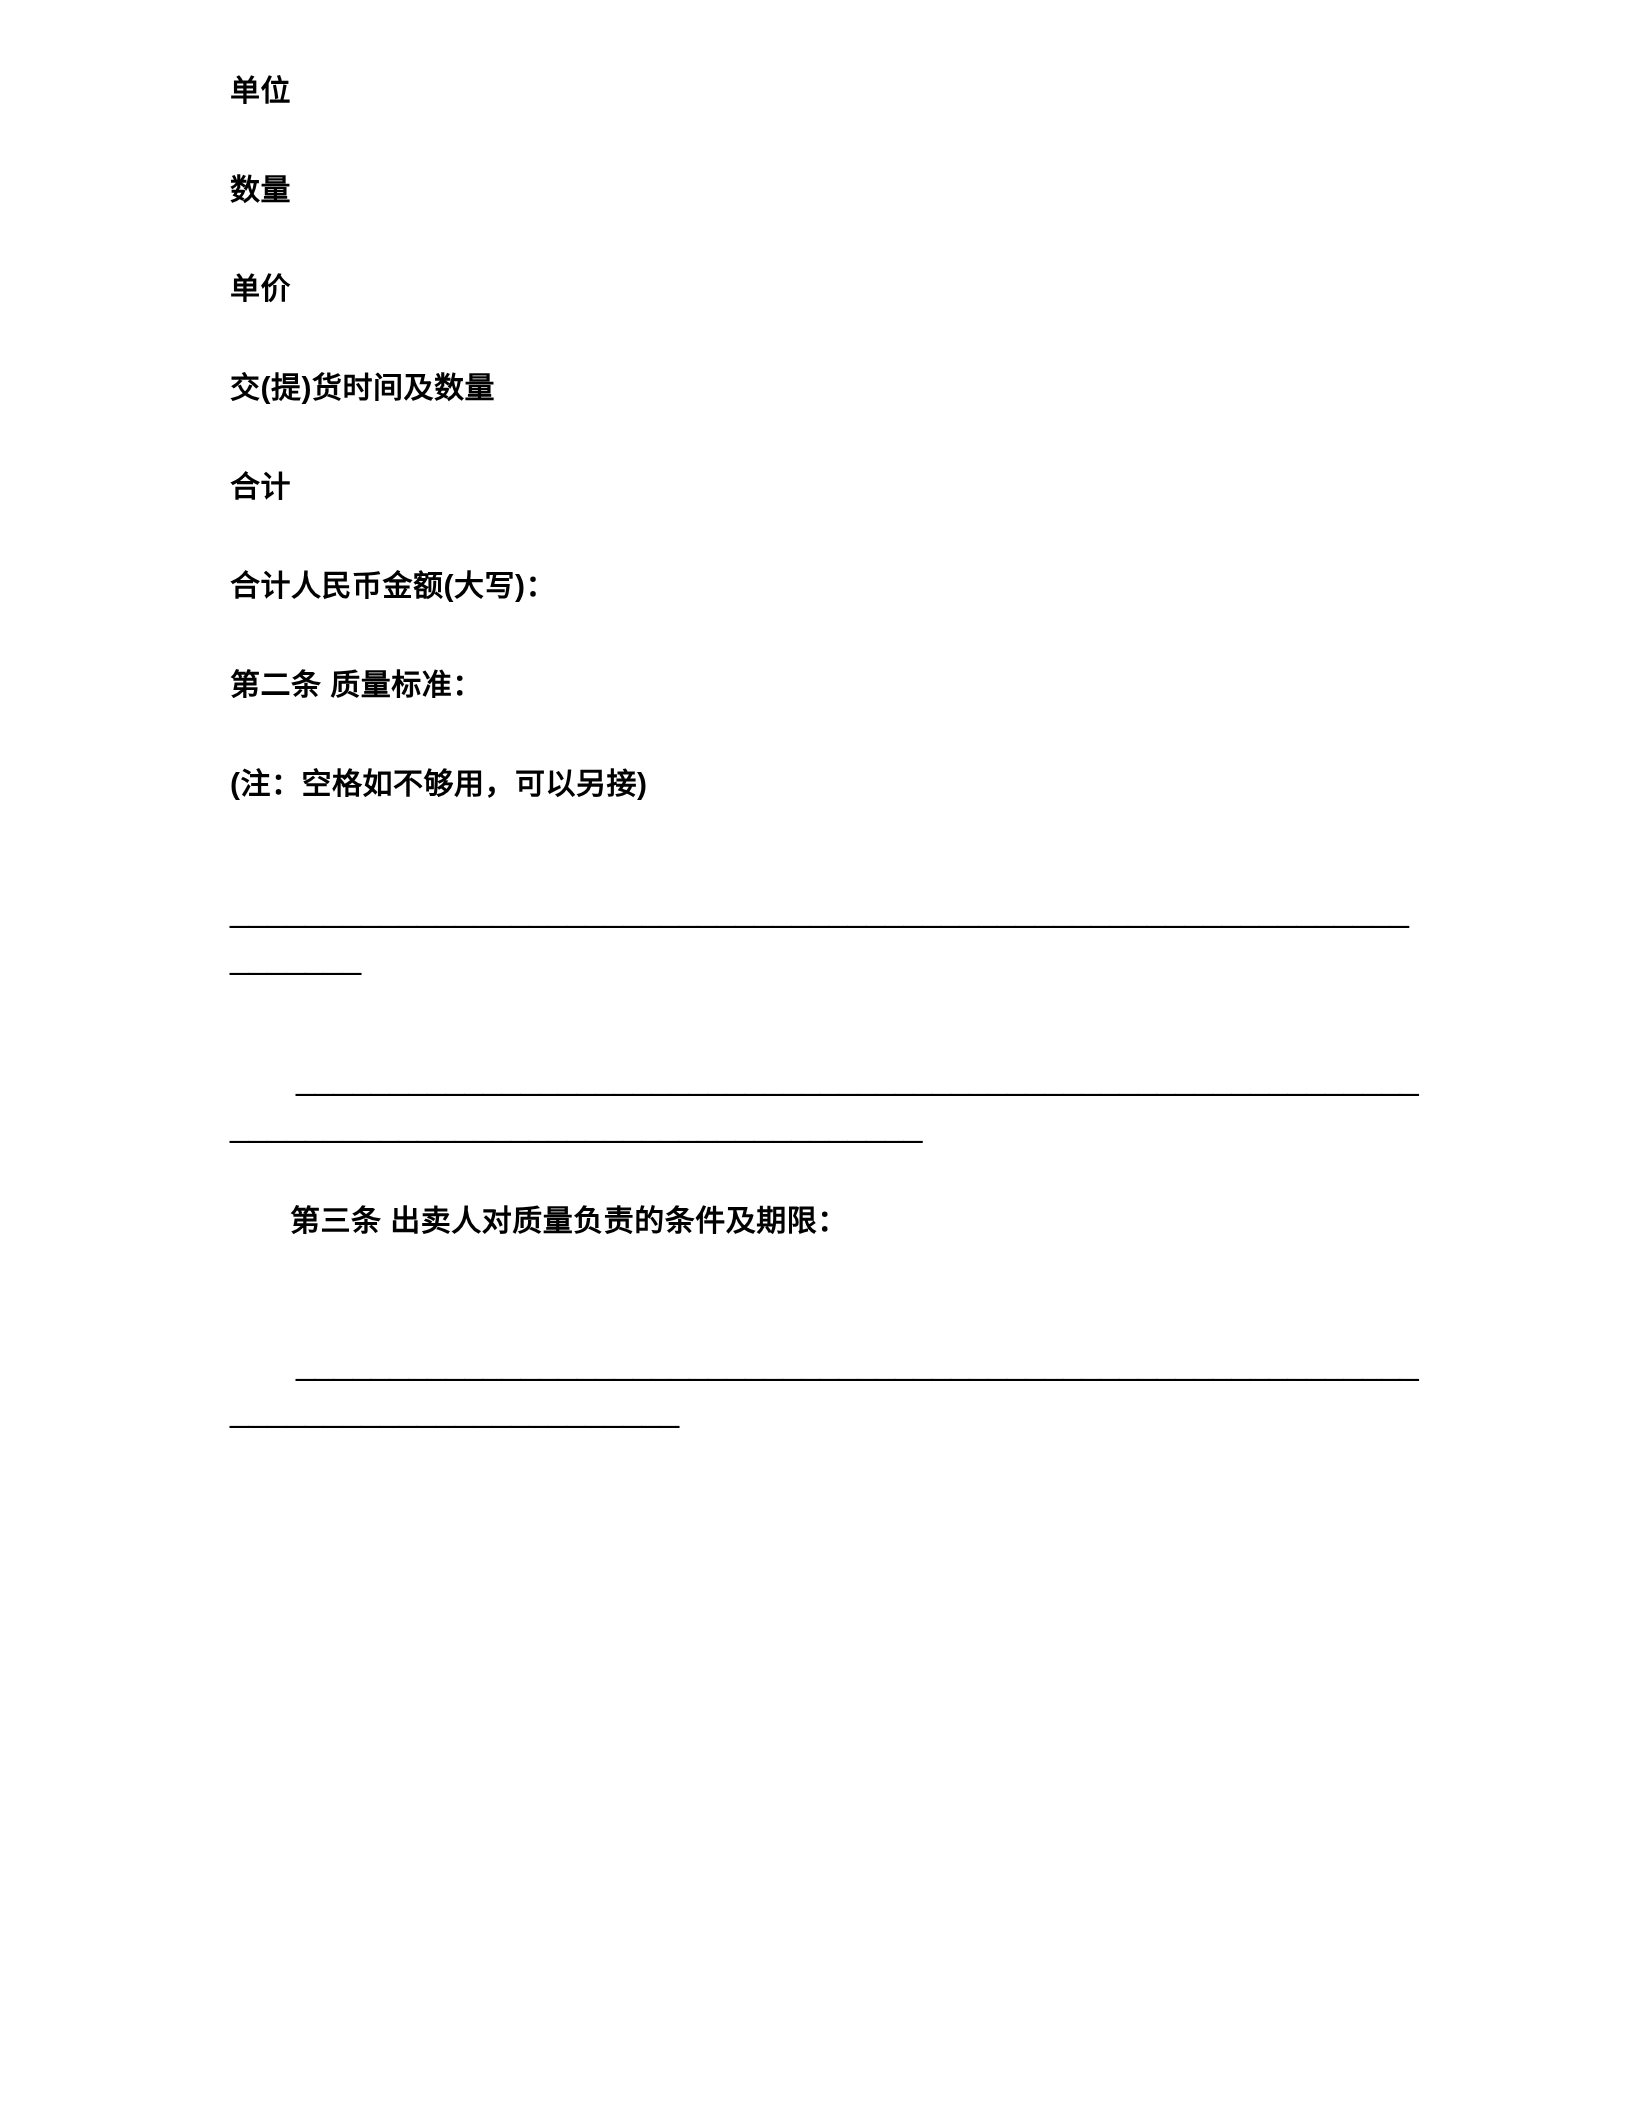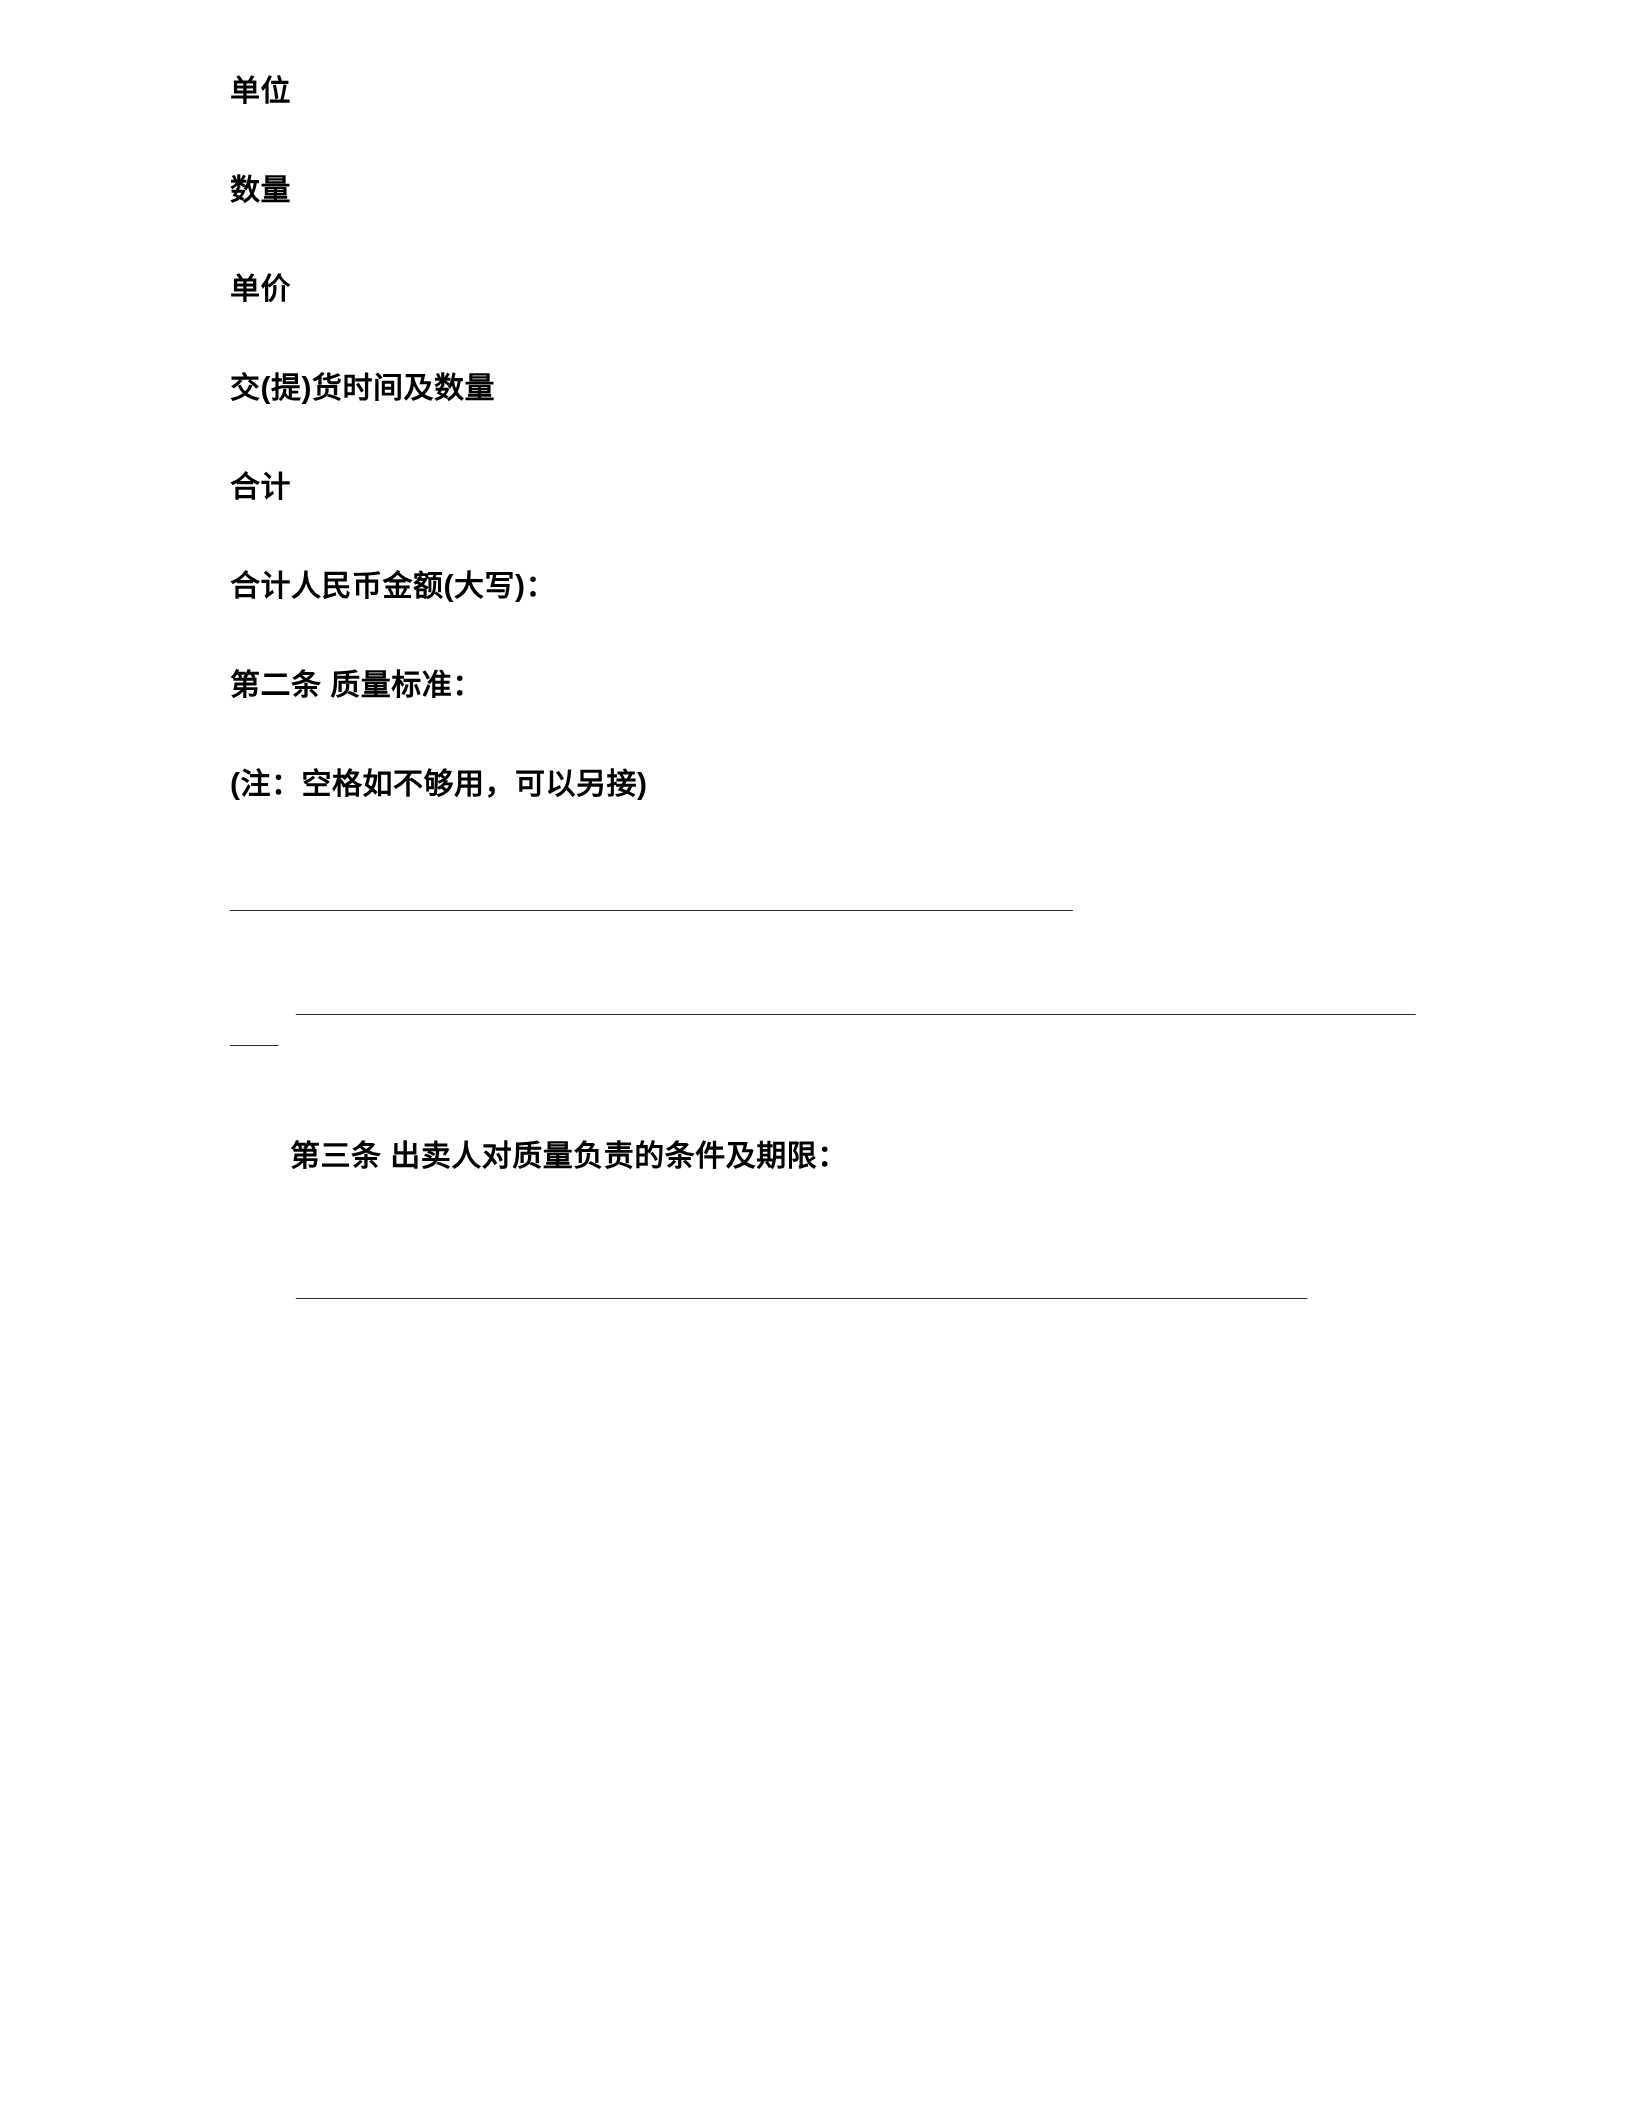--- a/index.html
+++ b/index.html
@@ -25,25 +25,24 @@
     font-size: 30px;
     line-height: 1.0;
     font-weight: 700;
     letter-spacing: 0.5px;
     margin: 0 0 69px 0;
     white-space: pre-wrap;
     word-break: break-all;
   }
   .doc-line.indent {
     text-indent: 60px;
-    margin-top: 32px;
   }
   .rule-line {
-    font-size: 22px;
-    font-weight: 700;
+    font-size: 34px;
+    font-weight: 400;
     line-height: 1.38;
     letter-spacing: -0.2px;
     margin: 0 0 40px 0;
     word-break: break-all;
     white-space: normal;
   }
   .rule-line.indent {
     text-indent: 66px;
   }
   .gap-sm { height: 18px; }

